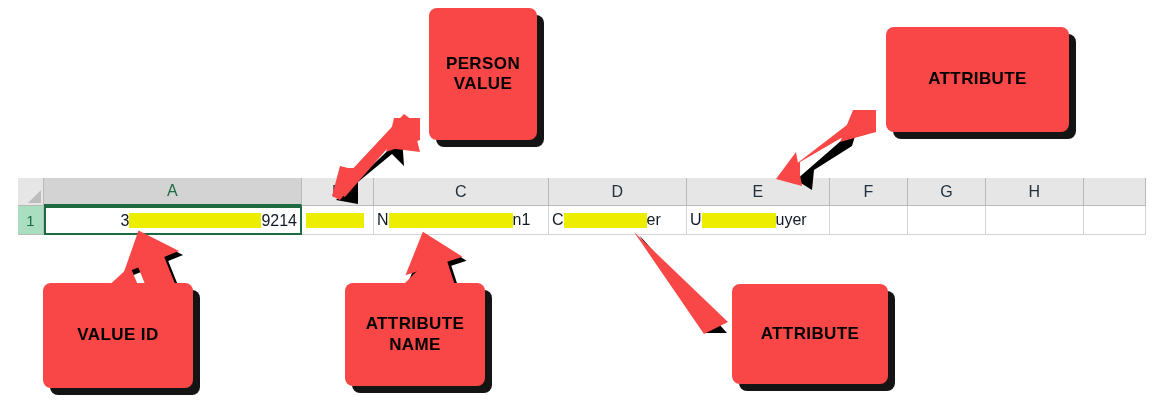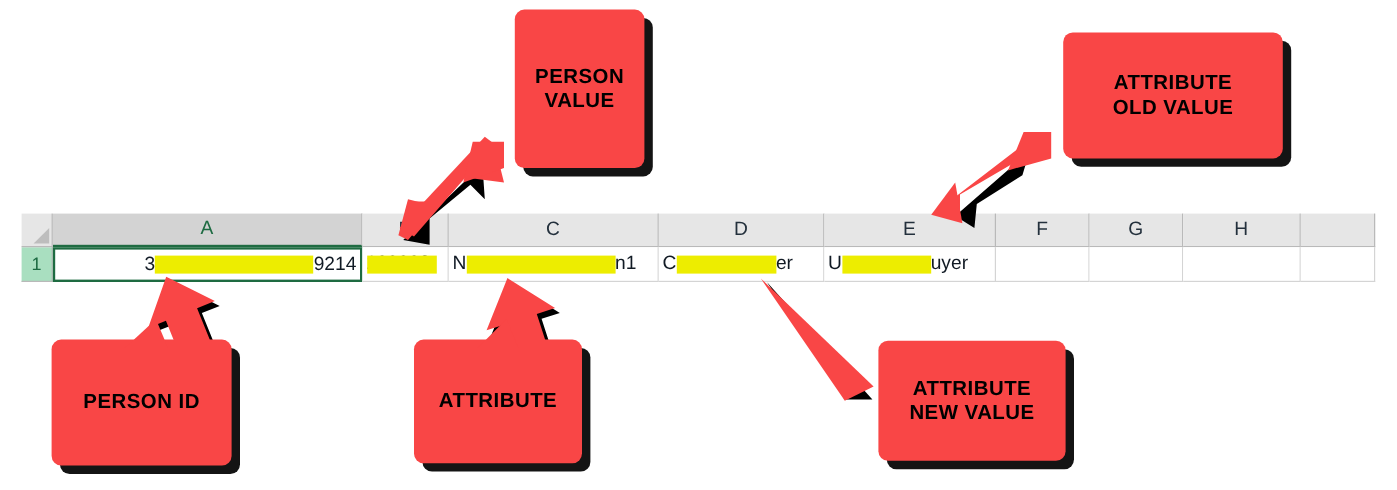--- a/index.html
+++ b/index.html
@@ -236,43 +236,42 @@
       <div>VALUE</div>
     </div>
   </div>
   <svg style="position:absolute;left:386px;top:118px;width:40px;height:36px">
     <polygon points="8,0 34,0 34,22 0,34" fill="#f94646"></polygon>
   </svg>
 
   <div class="callout" style="left:851px; top:27px; width:183px; height:105px;">
     <div>
       <div>ATTRIBUTE</div>
-      <div>OLD VALUE</div>
     </div>
   </div>
   <svg style="position:absolute;left:840px;top:110px;width:40px;height:34px">
     <polygon points="13,0 36,0 36,22 0,32" fill="#f94646"></polygon>
   </svg>
 
   <div class="callout" style="left:8px; top:283px; width:150px; height:105px;">
-    <div>PERSON ID</div>
+    <div>VALUE ID</div>
   </div>
   <svg style="position:absolute;left:104px;top:266px;width:40px;height:26px">
     <polygon points="0,24 26,0 36,24" fill="#f94646"></polygon>
   </svg>
 
   <div class="callout" style="left:310px; top:283px; width:140px; height:103px;">
     <div>
       <div>ATTRIBUTE</div>
+      <div>NAME</div>
     </div>
   </div>
   <svg style="position:absolute;left:398px;top:266px;width:40px;height:26px">
     <polygon points="0,24 24,0 34,24" fill="#f94646"></polygon>
   </svg>
 
   <div class="callout" style="left:697px; top:284px; width:156px; height:100px;">
     <div>
       <div>ATTRIBUTE</div>
-      <div>NEW VALUE</div>
     </div>
   </div>
 
 </div>
 
 </body></html>

